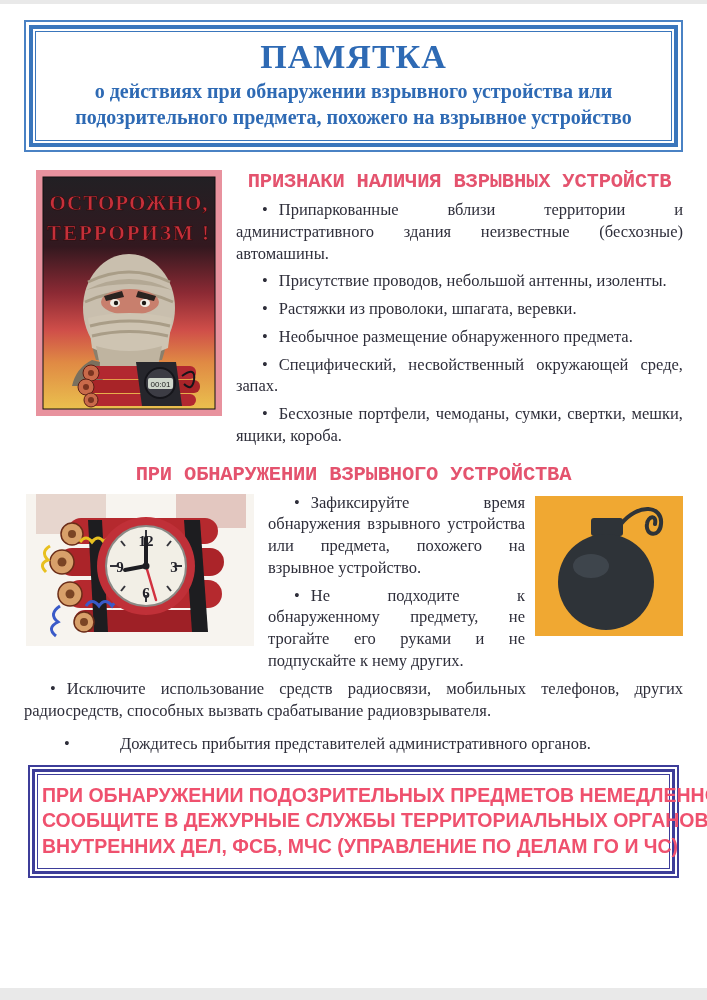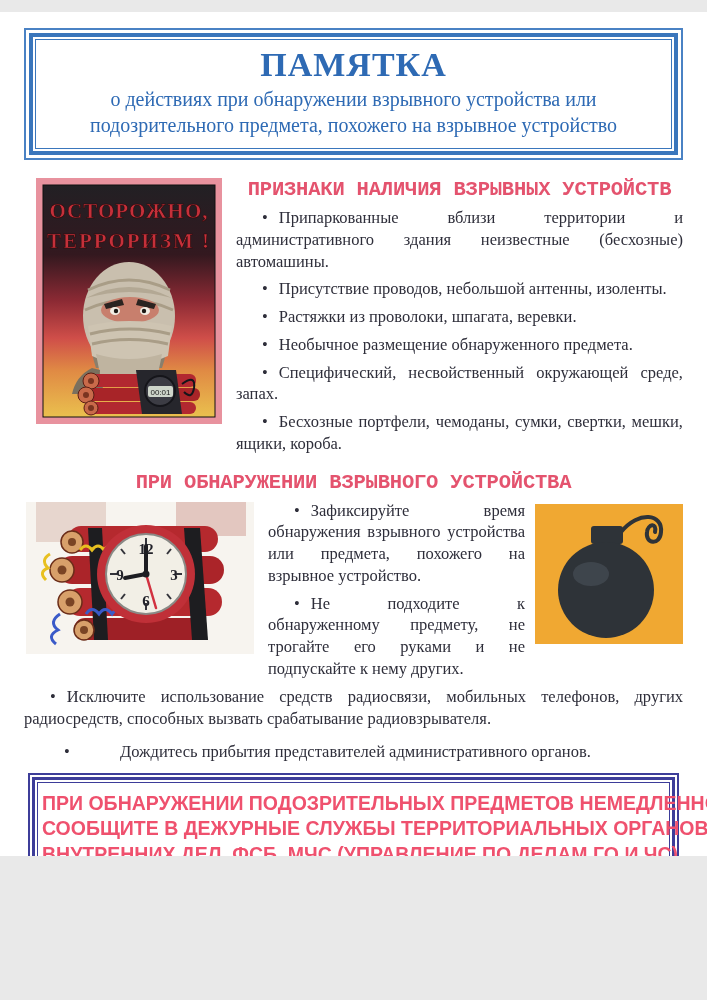--- a/index.html
+++ b/index.html
@@ -1,25 +1,25 @@
 <!DOCTYPE html>
 <html><head>
 <meta charset="utf-8">
 <style>
   html,body{margin:0;padding:0;background:#e9e9e9;}
-  .page{width:707px;height:844px;background:#ffffff;margin:12px auto;position:relative;
+  .page{width:707px;height:984px;background:#ffffff;margin:4px auto;position:relative;
         font-family:"Liberation Serif", serif;color:#2e2e3a;overflow:hidden;
         padding:16px 24px;box-sizing:border-box;}
   
   .hdr-outer{border:2px solid #4a82c4;padding:3px;}
   .hdr-mid{border:4px solid #3a76bc;padding:2px;}
   .hdr-inner{border:1px solid #3a76bc;padding:6px 8px 10px 8px;text-align:center;}
   .hdr-title{font-size:34px;font-weight:bold;color:#2e6ab4;letter-spacing:1px;
              font-family:"Liberation Serif",serif;}
-  .hdr-sub{font-size:20px;font-weight:normal;color:#2e6ab4;line-height:1.3;margin-top:2px;}
+  .hdr-sub{font-size:20px;font-weight:bold;color:#2e6ab4;line-height:1.3;margin-top:2px;}
   
   .sec-head{font-family:Liberation Mono, monospace;font-weight:bold;font-size:20.5px;
             color:#e4536e;text-align:center;letter-spacing:-0.2px;margin:0 0 6px 0;}
   
   .jbullet{margin:6px 0;text-indent:26px;text-align:justify;font-size:16.5px;line-height:1.32;}
   .jbullet .dot{margin-right:11px;}
   .wide-bullet{margin:6px 0;padding-left:40px;font-size:16.5px;line-height:1.3;}
   .wide-bullet .dot{display:inline-block;width:56px;}
   
   .sec1{display:flex;margin-top:18px;align-items:flex-start;}

